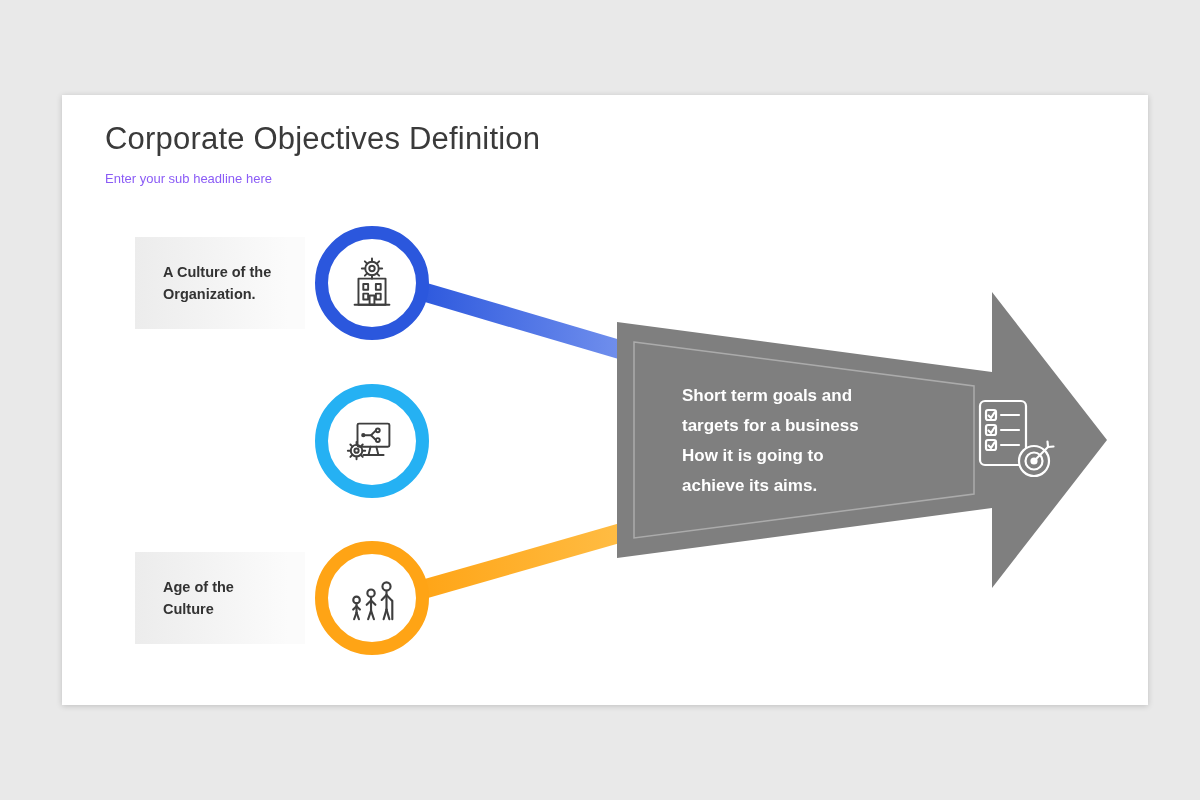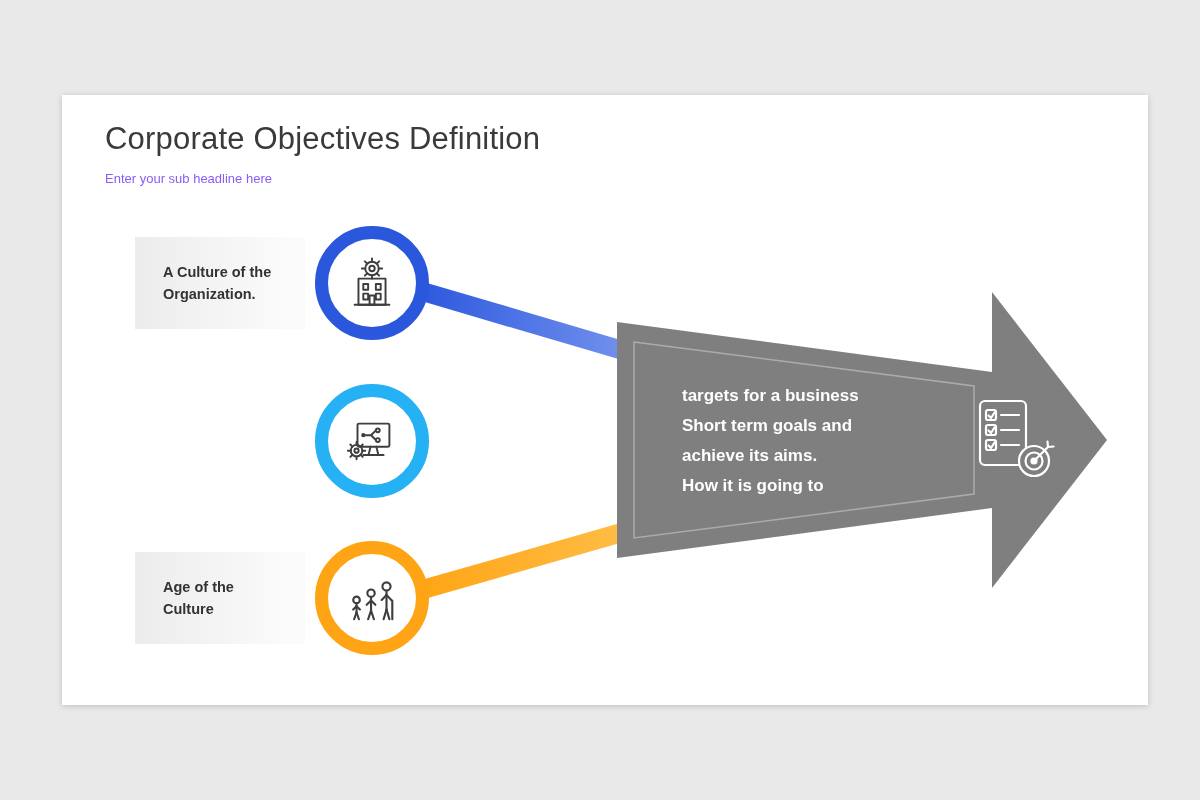--- a/index.html
+++ b/index.html
@@ -194,24 +194,24 @@
         <line x1="45" y1="27" x2="40" y2="32"></line>
         <line x1="45" y1="27" x2="50.5" y2="32.5"></line>
         <line x1="45" y1="42" x2="42" y2="52"></line>
         <line x1="45" y1="42" x2="48" y2="52"></line>
         <line x1="51" y1="33" x2="51" y2="52"></line>
       </g>
     </svg>
   </div>
 
   <div class="arrow-text" style="color: rgb(255, 255, 255);">
+    <div>Short term goals and</div>
     <div>targets for a business</div>
-    <div>Short term goals and</div>
+    <div>How it is going to</div>
     <div>achieve its aims.</div>
-    <div>How it is going to</div>
   </div>
 
   <div class="arrow-icon">
     <svg width="80" height="86" viewBox="0 0 80 86">
       <g stroke="#ffffff" stroke-width="2.2" fill="none" stroke-linecap="round" stroke-linejoin="round">
         <rect x="5" y="4" width="46" height="64" rx="5"></rect>
         <rect x="11" y="13" width="10" height="10" rx="2"></rect>
         <polyline points="13.5,18.5 16,21 19.5,15.5"></polyline>
         <line x1="26" y1="18" x2="44" y2="18"></line>
         <rect x="11" y="28" width="10" height="10" rx="2"></rect>

